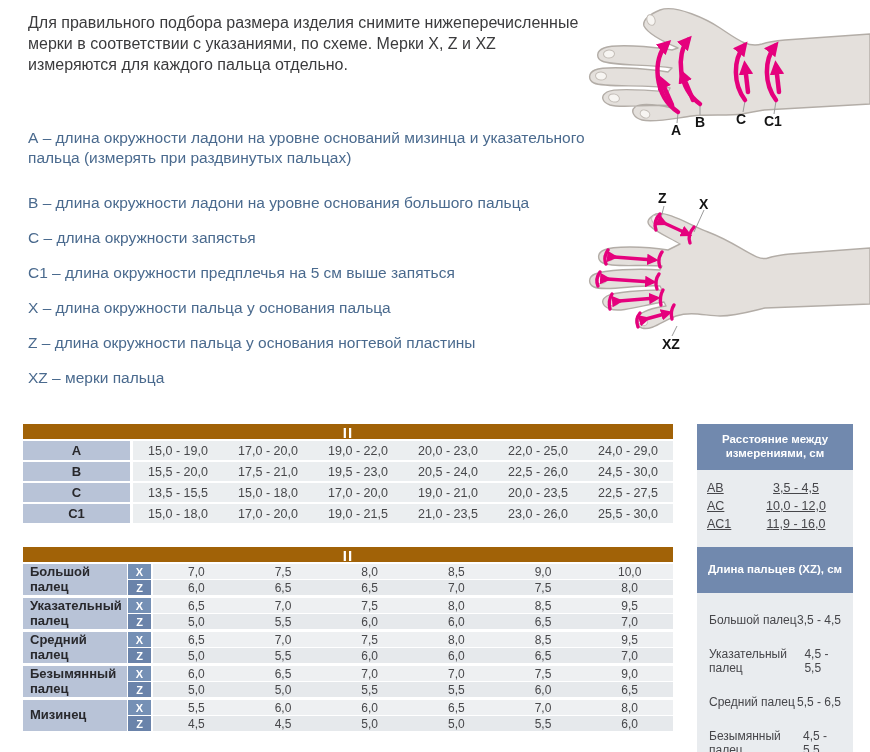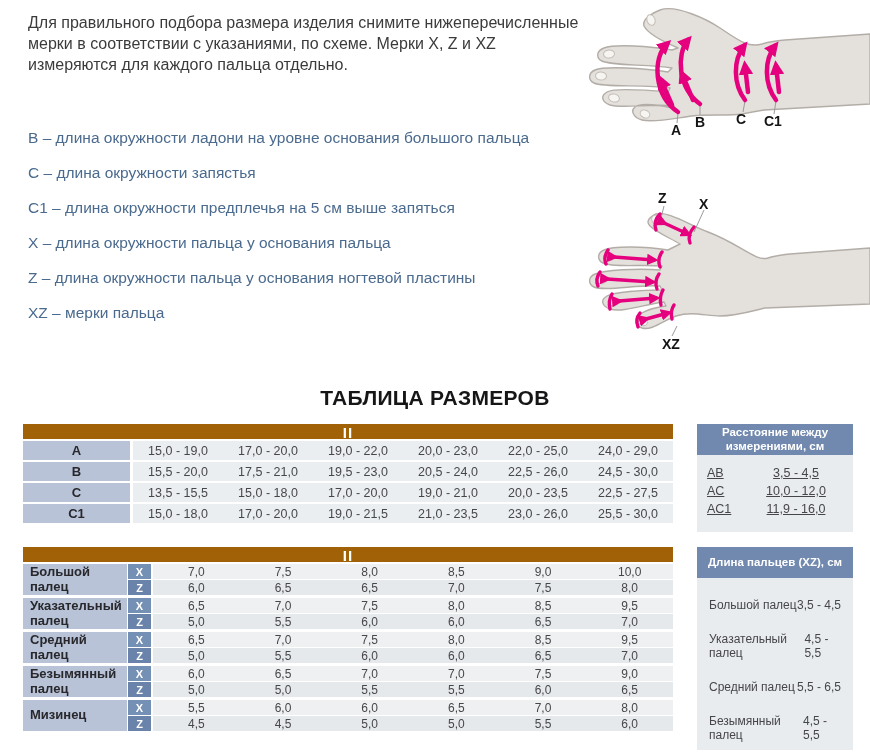--- a/index.html
+++ b/index.html
@@ -60,41 +60,42 @@
   .badge.x { background:#7590b5; }
   .badge.z { background:#6a83aa; }
   .trow2 .dcell { flex:1; display:flex; align-items:center; justify-content:center; font-size:12px; color:#47474a; }
   .trow2.xrow .dcell { background:#eef0f2; }
   .trow2.zrow .dcell { background:#e6e9ec; }
 
   
   .panel { position:absolute; left:697px; width:156px; }
   .p1 { top:424px; }
   .p2 { top:547px; }
-  .phead { height:31px; background:#7189ae; color:#fff; font-size:11.5px; font-weight:bold;
+  .phead { height:46px; background:#7189ae; color:#fff; font-size:11.5px; font-weight:bold;
            display:flex; align-items:center; justify-content:center; text-align:center; line-height:1.2; padding:0 6px; }
   .pbody { background:#e9ecef; }
   .p1 .pbody { height:77px; padding-top:9px; }
   .p2 .pbody { height:172px; padding-top:20px; }
   .prow { display:flex; align-items:center; height:18px; padding:0 14px 0 10px; font-size:12.5px; color:#46464a;text-decoration:underline; }
   .prow .pl { width:46px; }
   .prow .pv { flex:1; text-align:center; }
   .prow2 { display:flex; justify-content:space-between; align-items:center; padding:0 12px;
            font-size:12px; color:#46464a; margin-bottom:20px; }
 </style>
 </head>
 <body>
 
 <div class="page">
 
   <div class="intro">
     <p>Для правильного подбора размера изделия снимите нижеперечисленные мерки в соответствии с указаниями, по схеме. Мерки X, Z и XZ измеряются для каждого пальца отдельно.</p>
   </div>
 
   <div class="defs">
+    <p class="def first">А – длина окружности ладони на уровне оснований мизинца и указательного пальца (измерять при раздвинутых пальцах)</p>
     <p class="def">В – длина окружности ладони на уровне основания большого пальца</p>
     <p class="def">С – длина окружности запястья</p>
     <p class="def">С1 – длина окружности предплечья на 5 см выше запяться</p>
     <p class="def">X – длина окружности пальца у основания пальца</p>
     <p class="def">Z – длина окружности пальца у основания ногтевой пластины</p>
     <p class="def">XZ – мерки пальца</p>
   </div>
 
   <div class="hand1">
     <svg viewBox="0 0 290 160" width="290" height="160">
@@ -182,21 +183,20 @@
         <path d="M66,149 L88,143" marker-start="url(#m2)" marker-end="url(#m2)"></path>
         <path d="M60,143 Q55,149 58,157"></path>
         <path d="M94,135 Q90,141 92,149"></path>
       </g>
     </svg>
     <span class="dlabel" style="left:78px; top:20px;">Z</span>
     <span class="dlabel" style="left:119px; top:26px;">X</span>
     <span class="dlabel" style="left:82px; top:166px;">XZ</span>
   </div>
 
-  <div class="table-title">ТАБЛИЦА РАЗМЕРОВ</div>
 
   <div class="t1">
     <div class="thead">
       <div class="corner">
         <span class="c-top">РАЗМЕР</span>
         <span class="c-bottom">МЕРКА</span>
       </div>
       <div class="hcell">II</div>
       <div class="hcell">III</div>
       <div class="hcell">IV</div>

